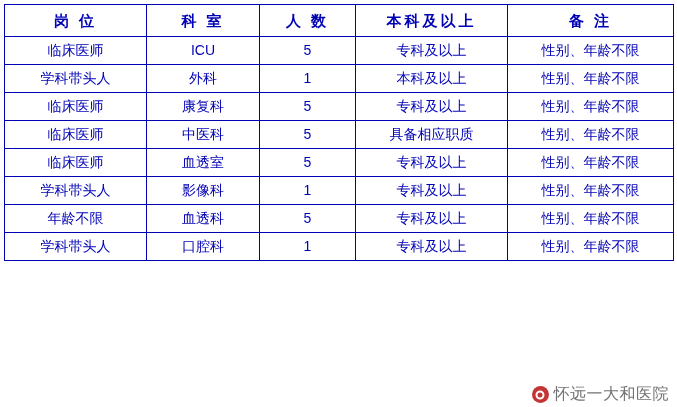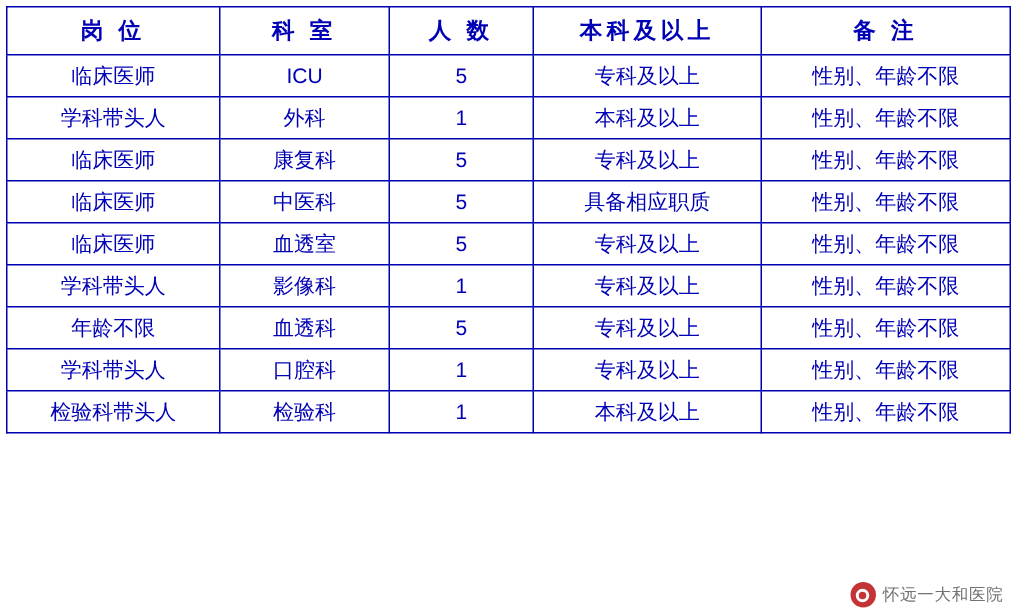--- a/index.html
+++ b/index.html
@@ -83,21 +83,21 @@
     left: 50%;
     top: 50%;
     transform: translate(-50%, -50%);
     width: 9px;
     height: 9px;
     border-radius: 50%;
     border: 2px solid #ffffff;
     box-sizing: border-box;
   }
   #watermark .wm-text {
-    font-size: 11px;
+    font-size: 16px;
     color: #6b6b6b;
     letter-spacing: 0.5px;
     white-space: nowrap;
   }
 </style>
 </head>
 <body>
 
 <div id="page">
 
@@ -168,27 +168,20 @@
         <td>专科及以上</td>
         <td>性别、年龄不限</td>
       </tr>
       <tr>
         <td>学科带头人</td>
         <td>口腔科</td>
         <td class="num">1</td>
         <td>专科及以上</td>
         <td>性别、年龄不限</td>
       </tr>
-      <tr>
-        <td>检验科带头人</td>
-        <td>检验科</td>
-        <td class="num">1</td>
-        <td>本科及以上</td>
-        <td>性别、年龄不限</td>
-      </tr>
     </tbody>
   </table>
 
   <div id="watermark">
     <span class="wm-logo"></span>
     <span class="wm-text">怀远一大和医院</span>
   </div>
 
 </div>
 

